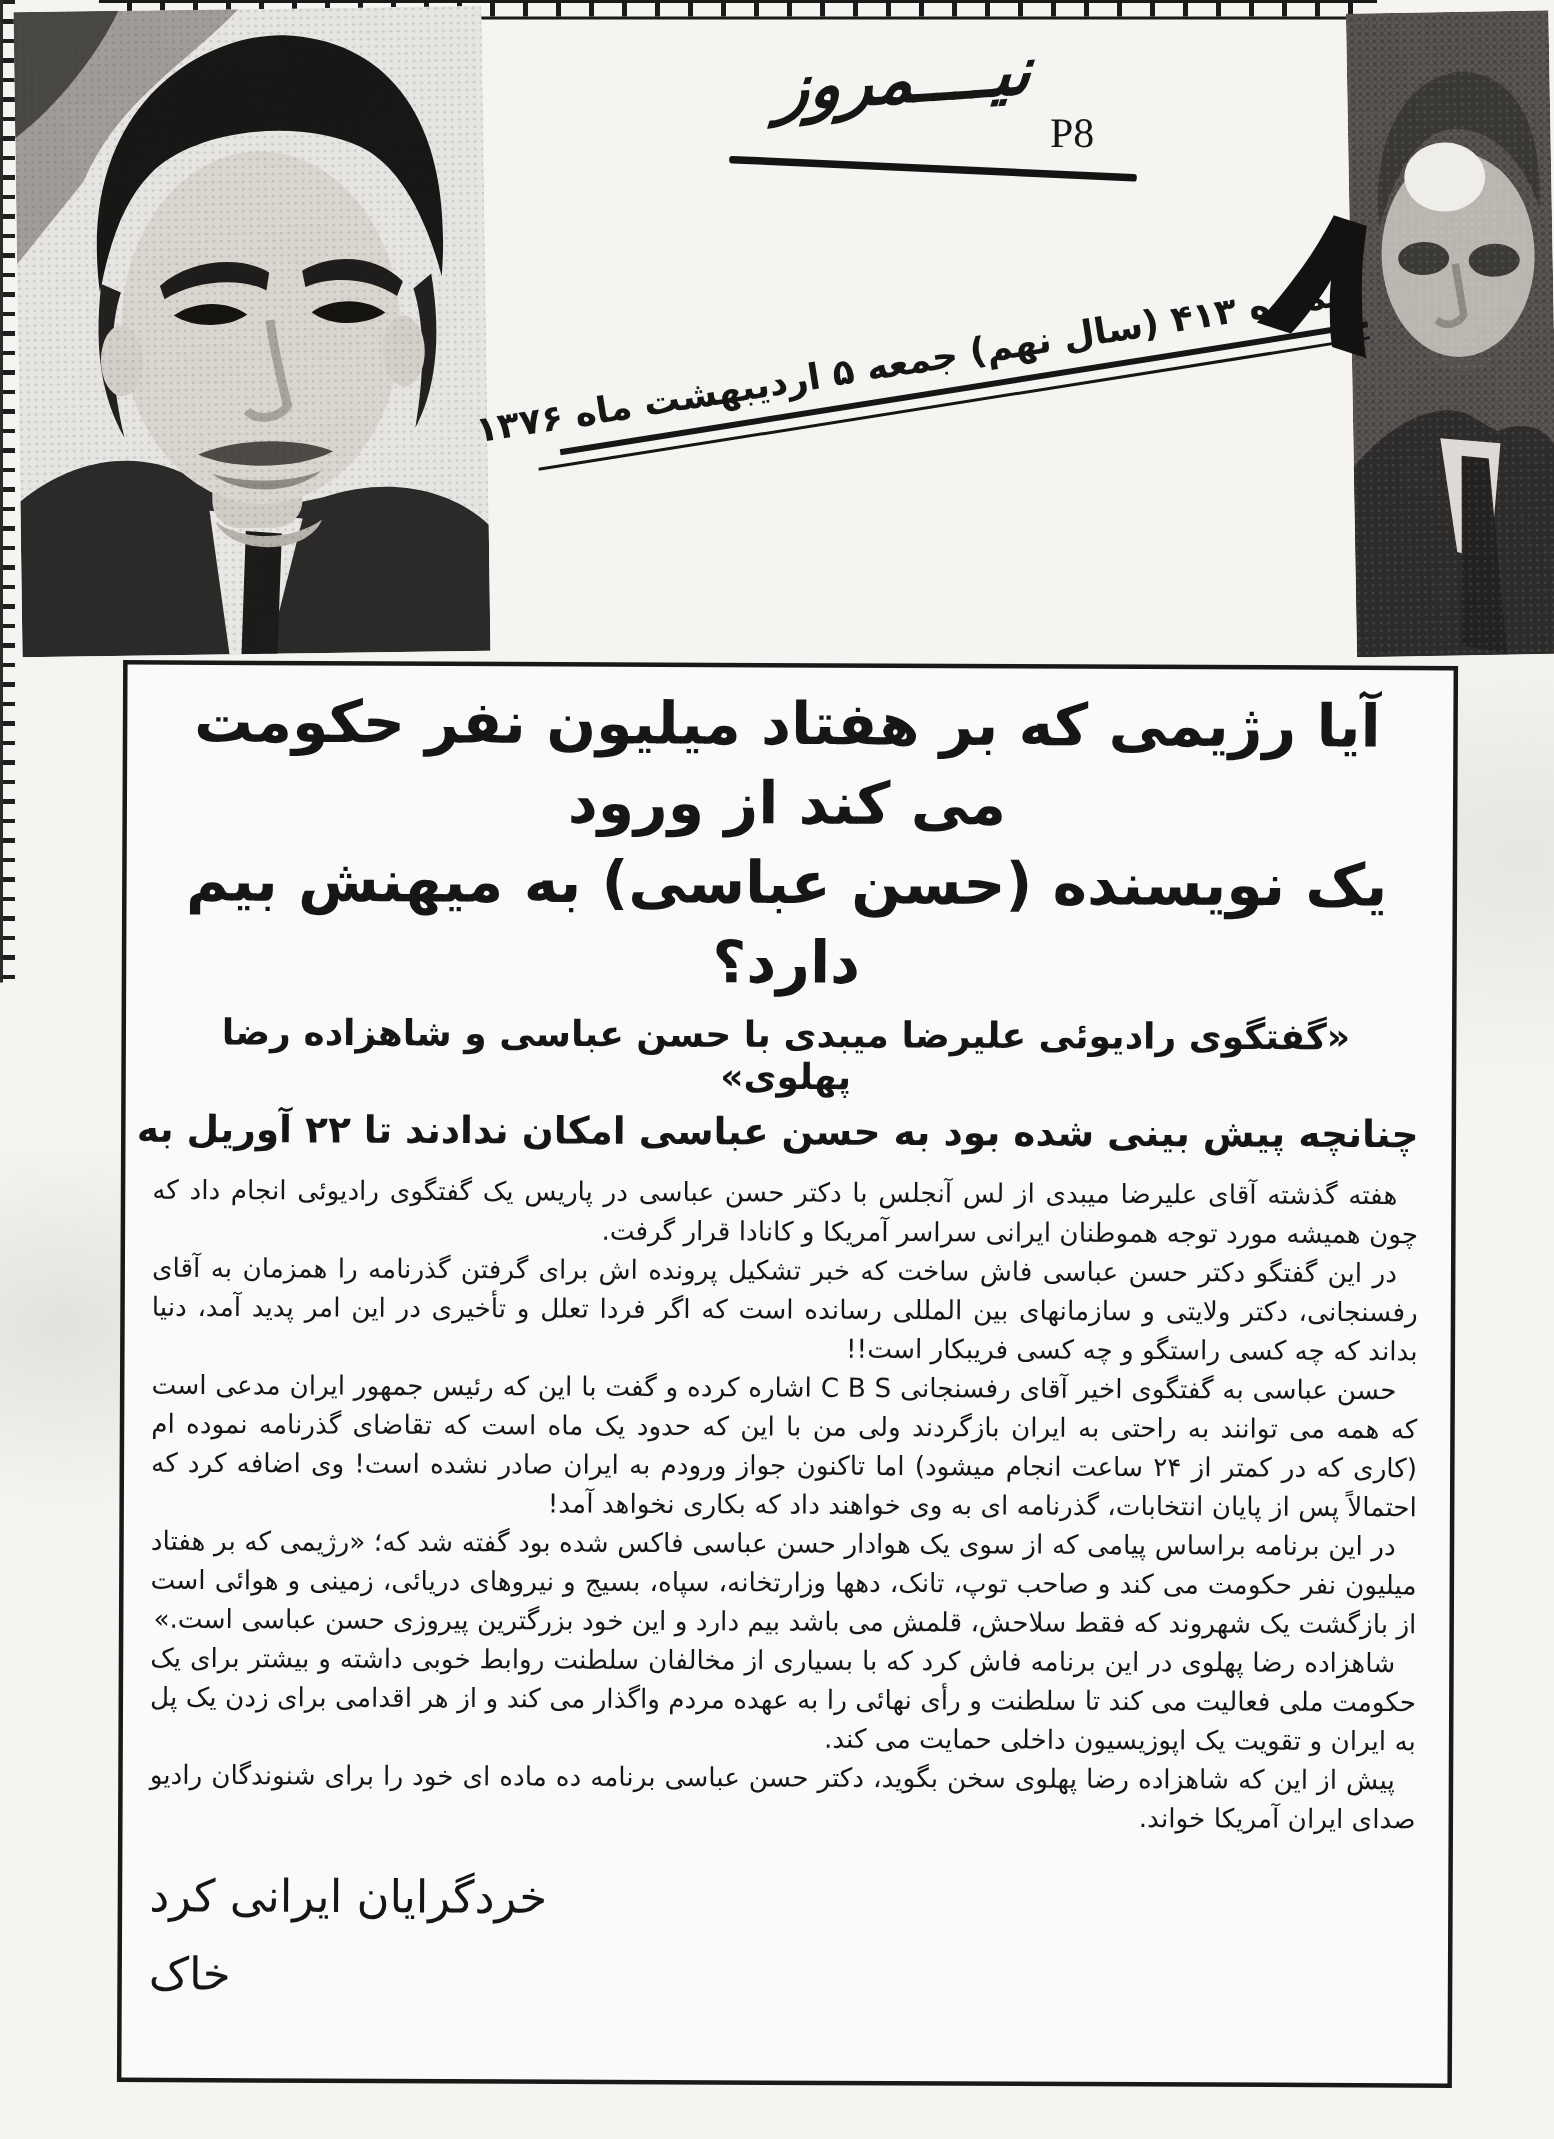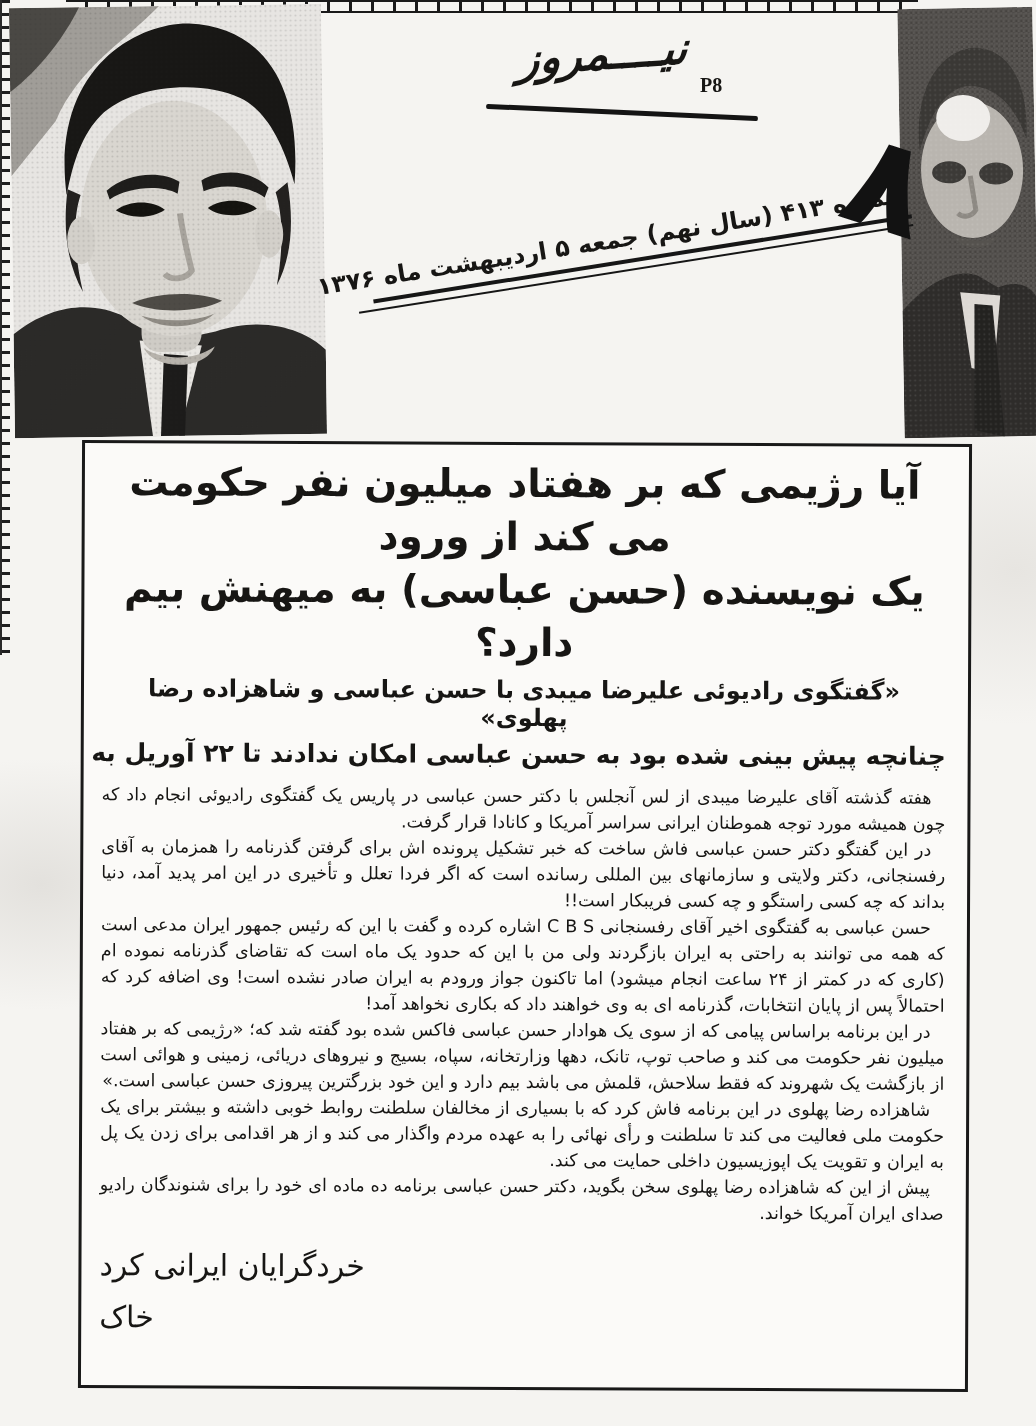--- a/index.html
+++ b/index.html
@@ -38,21 +38,21 @@
     direction:rtl;text-align:center;
     transform:rotate(-4deg) skewX(-8deg);
     letter-spacing:-1px;
   }
   .masthead-rule{
     position:absolute;left:486px;top:110px;width:272px;height:5px;
     background:#141414;transform:rotate(2.6deg);border-radius:2px;
   }
   .edition{
     position:absolute;left:700px;top:74px;
-    font-family:"Liberation Serif", serif;font-weight:bold;font-size:20px;
+    font-family:"Liberation Serif", serif;font-weight:normal;font-size:28px;
   }
   
   .dateline-wrap{
     position:absolute;left:368px;top:222px;width:545px;
     transform:rotate(-9deg);
     text-align:center;direction:rtl;
   }
   .dateline{font-size:24px;font-weight:bold;white-space:nowrap;}
   .dateline-rule1{height:4px;background:#161616;margin-top:7px;}
   .dateline-rule2{height:2px;background:#161616;margin-top:6px;width:103%;margin-left:-6px;}

